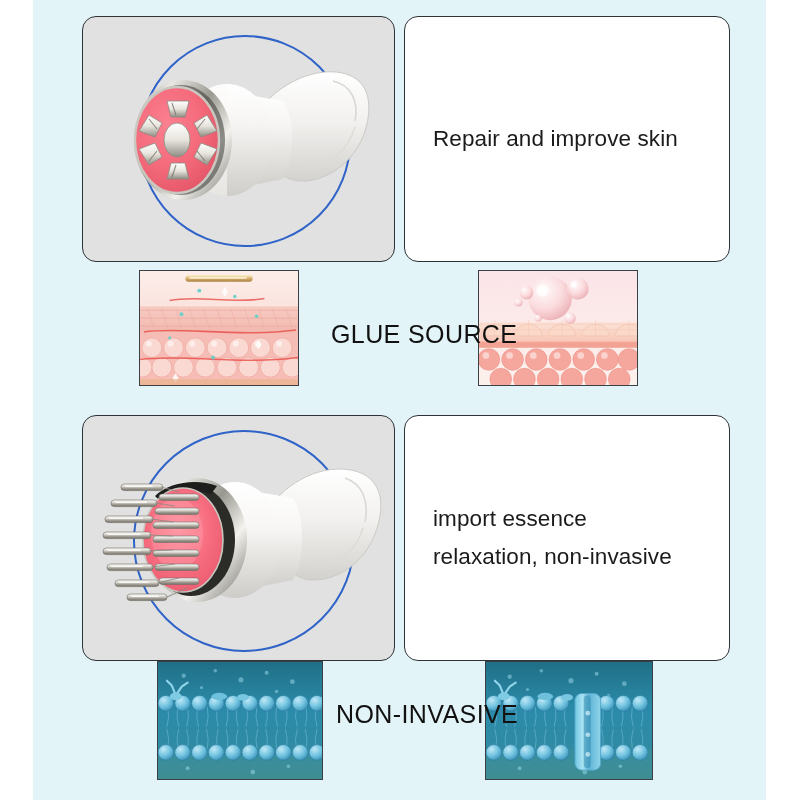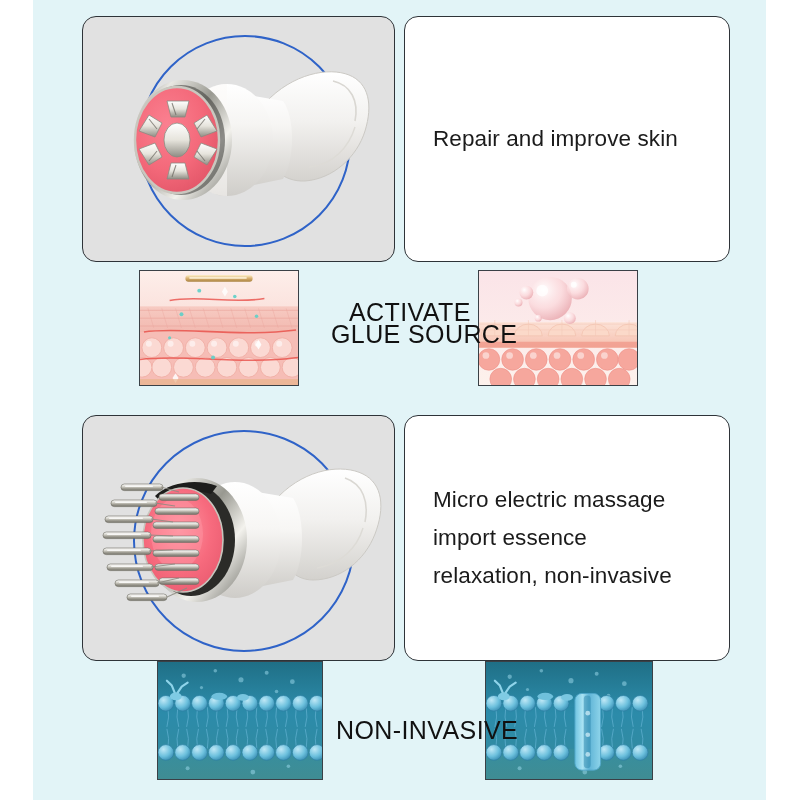--- a/index.html
+++ b/index.html
@@ -152,21 +152,20 @@
       </svg>
     </div>
   </div>
 
   <div class="card txt-card" style="left:404px;top:16px;width:326px;height:246px;">
     <div class="txt-inner">
       <div class="txt-line">Repair and improve skin</div>
     </div>
   </div>
 
-  <div class="banner-label" style="left:349px;top:298px;">ACTIVATE</div>
   <div class="banner-label" style="left:331px;top:320px;text-align:center;">GLUE SOURCE</div>
 
   <div class="thumb" style="left:139px;top:270px;width:160px;height:116px;">
     <svg viewBox="0 0 160 116" preserveAspectRatio="none">
       <defs>
         <linearGradient id="epi1" x1="0" y1="0" x2="0" y2="1">
           <stop offset="0" stop-color="#fdeeea"></stop>
           <stop offset="1" stop-color="#f7ccc4"></stop>
         </linearGradient>
         <linearGradient id="derm1" x1="0" y1="0" x2="0" y2="1">
@@ -407,27 +406,26 @@
           <rect x="18" y="127.4" width="32" height="1.5" rx="0.8"></rect>
           <rect x="26" y="143.4" width="30" height="1.5" rx="0.8"></rect>
           <rect x="38" y="157.4" width="28" height="1.5" rx="0.8"></rect>
         </g>
       </svg>
     </div>
   </div>
 
   <div class="card txt-card" style="left:404px;top:415px;width:326px;height:246px;">
     <div class="txt-inner">
-      <div class="txt-line">Micro electric massage</div>
       <div class="txt-line">import essence</div>
       <div class="txt-line">relaxation, non-invasive</div>
     </div>
   </div>
 
-  <div class="banner-label" style="left:336px;top:716px;">NON-INVASIVE</div>
+  <div class="banner-label" style="left:336px;top:700px;">NON-INVASIVE</div>
 
   <div class="thumb" style="left:157px;top:661px;width:166px;height:119px;">
     <svg viewBox="0 0 166 119" preserveAspectRatio="none">
       <defs>
         <linearGradient id="memBg" x1="0" y1="0" x2="0" y2="1">
           <stop offset="0" stop-color="#1f6f86"></stop>
           <stop offset="0.45" stop-color="#2e8fae"></stop>
           <stop offset="1" stop-color="#3f8d93"></stop>
         </linearGradient>
         <radialGradient id="headG" cx="0.35" cy="0.3" r="0.75">

